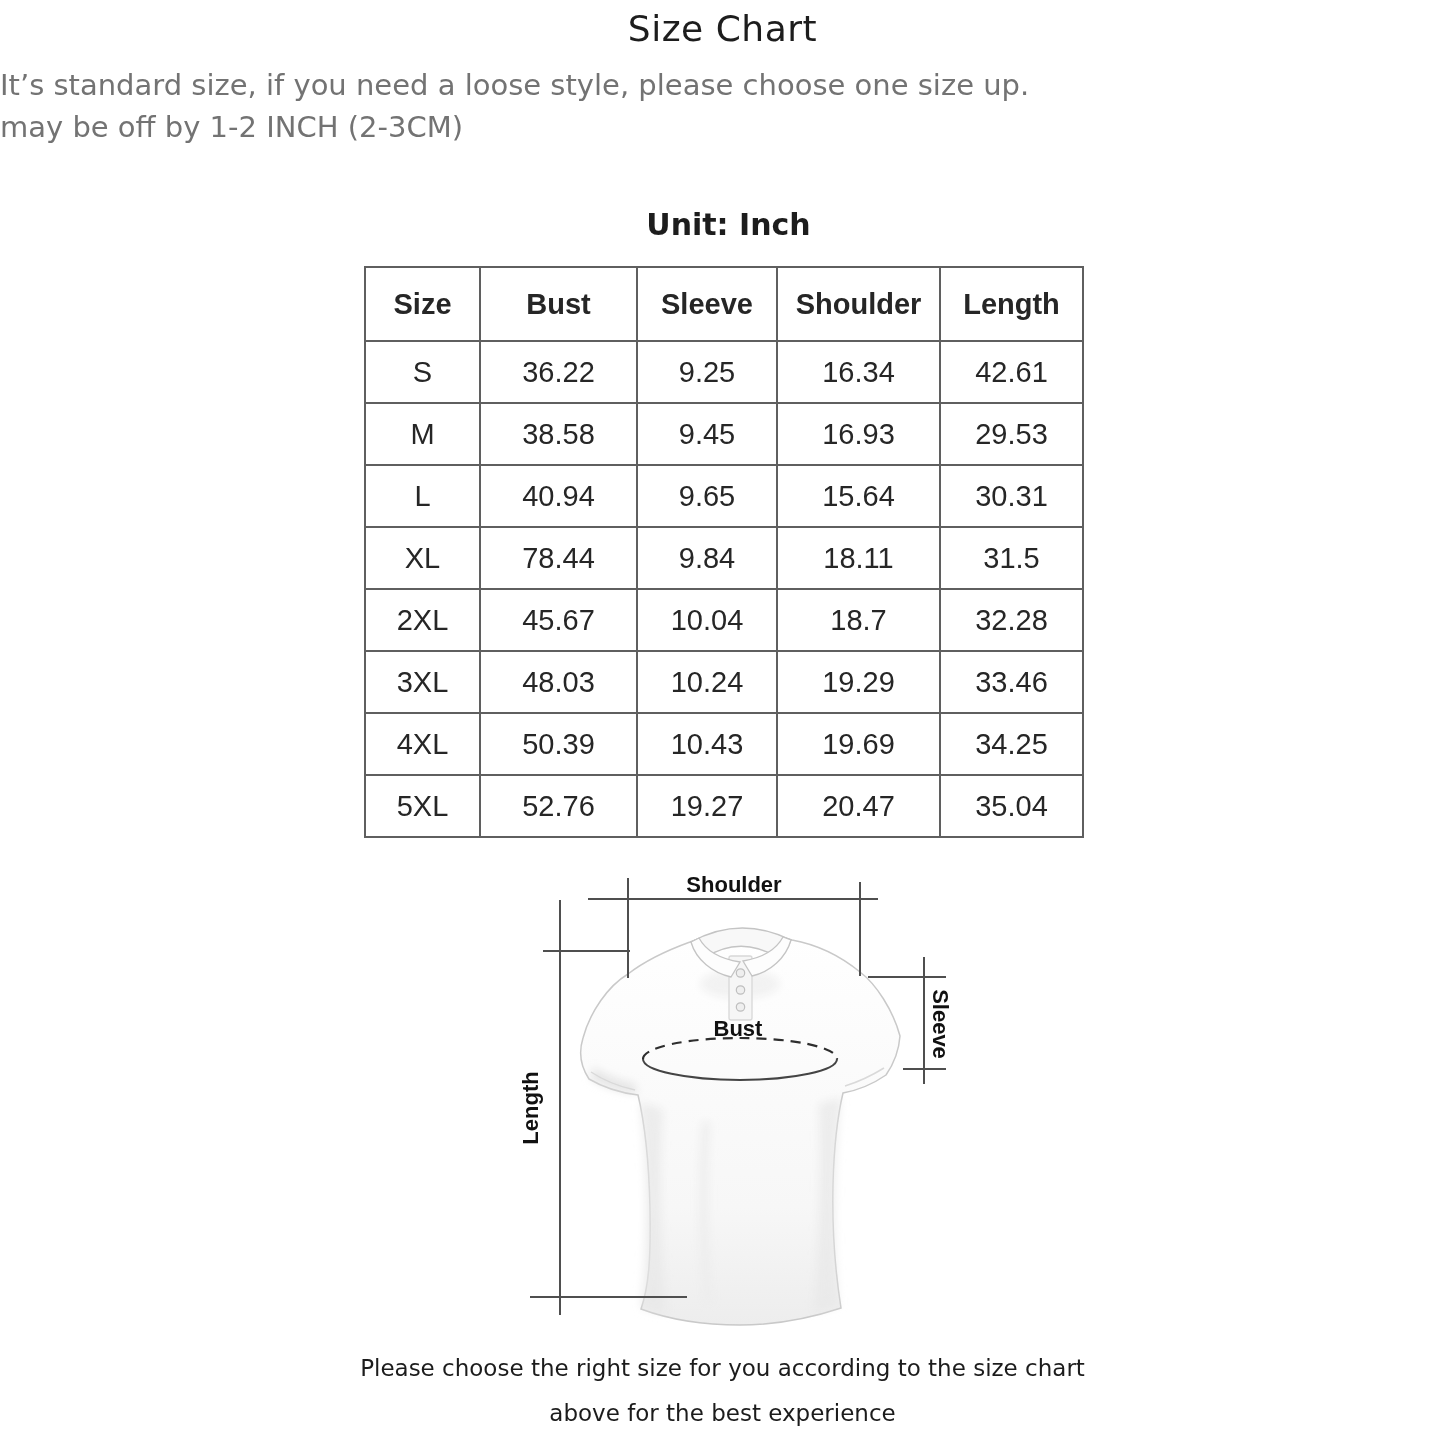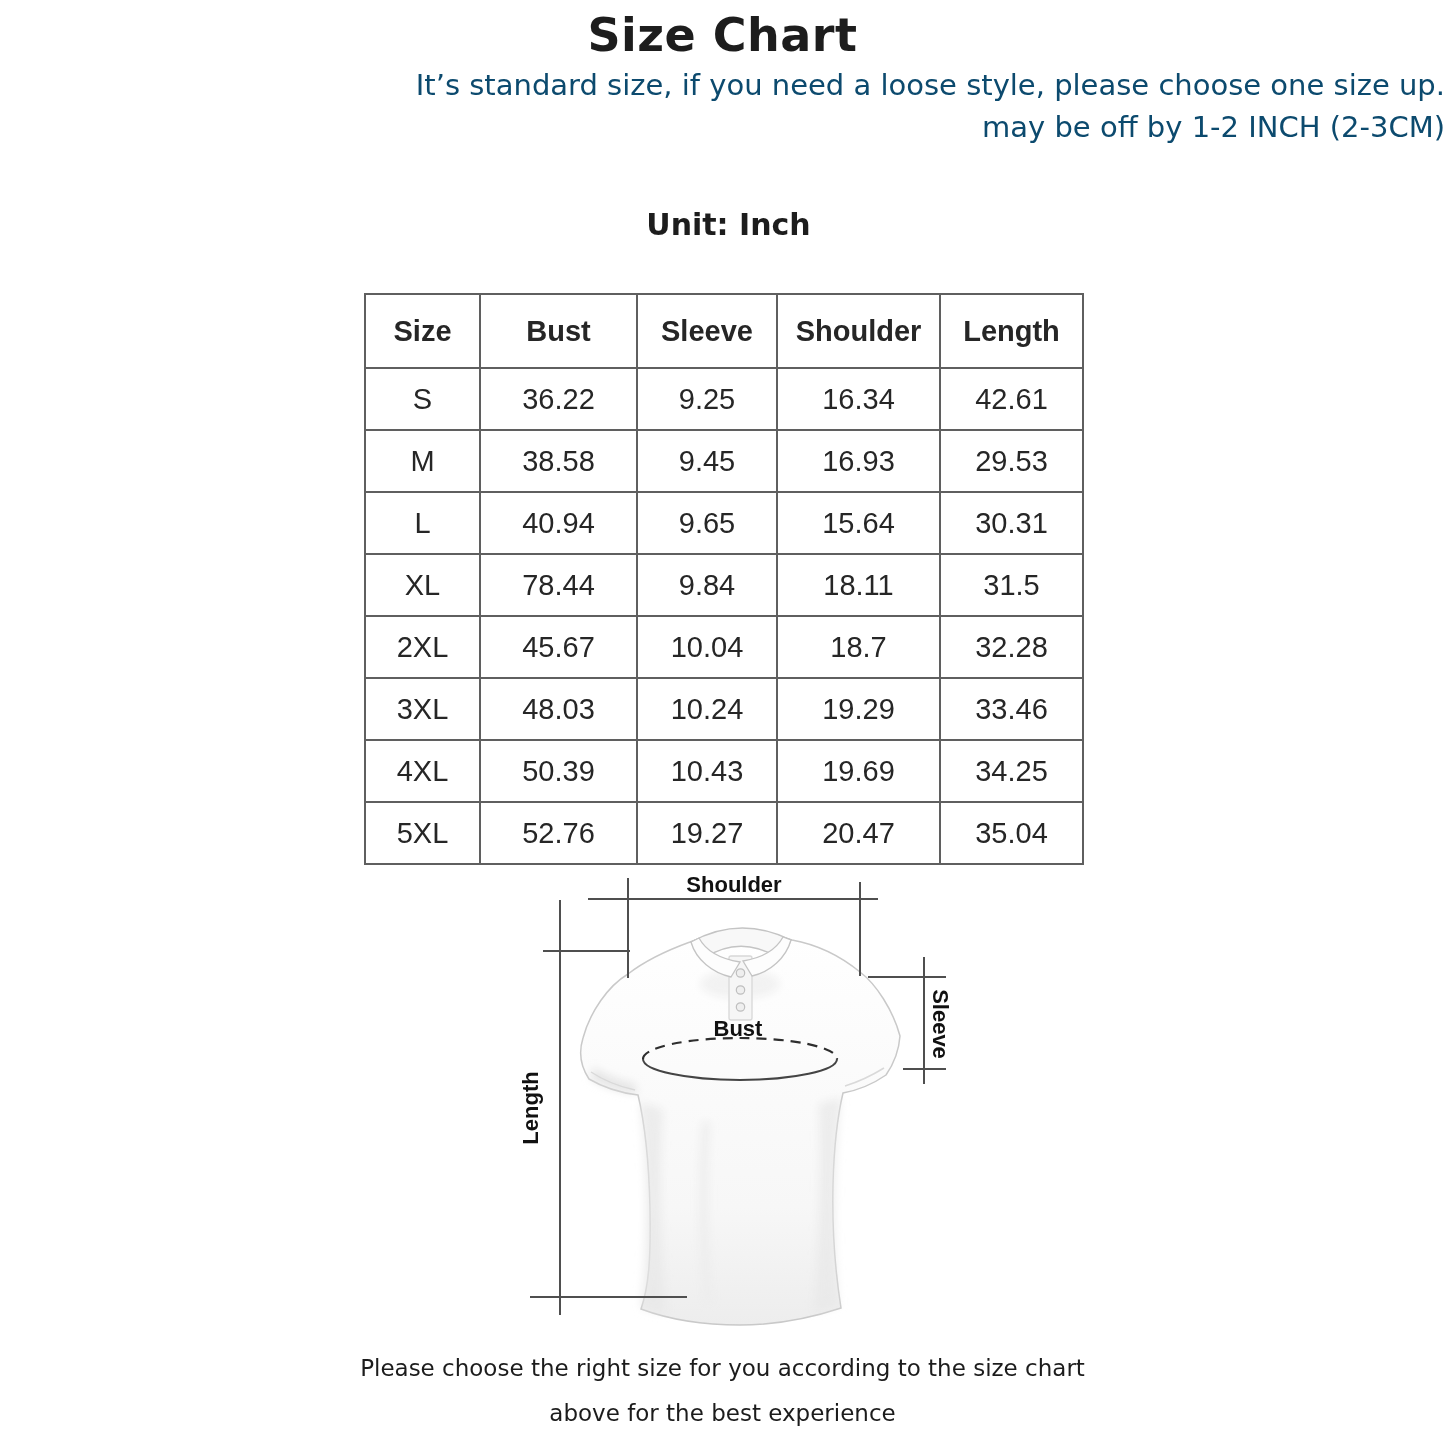--- a/index.html
+++ b/index.html
@@ -1,26 +1,26 @@
 <!DOCTYPE html>
 <html><head>
 <meta charset="utf-8">
 <style>
   html,body{margin:0;padding:0;background:#ffffff;}
   .page{position:relative;width:1445px;height:1445px;background:#fff;overflow:hidden;
         font-family:"DejaVu Sans", sans-serif;color:#1d1d1d;}
   .title{position:absolute;top:8px;left:0;right:0;text-align:center;
-         font-size:46px;font-weight:700;letter-spacing:0.5px;}
-  .note{position:absolute;top:64px;left:0;right:0;text-align:right;
-        font-size:29px;line-height:42px;color:#0c4a6e;}
+         font-size:36px;font-weight:400;letter-spacing:0.5px;}
+  .note{position:absolute;top:64px;left:0;right:0;text-align:left;
+        font-size:29px;line-height:42px;color:#737373;}
   .unit{position:absolute;top:207px;left:0;right:0;text-align:center;
         font-size:30px;font-weight:700;padding-left:12px;}
   .table-wrap{position:absolute;left:364px;top:266px;}
   table.size{border-collapse:collapse;table-layout:fixed;
-             font-family:"Liberation Sans", sans-serif;margin-top:27px;}
+             font-family:"Liberation Sans", sans-serif;}
   table.size th, table.size td{border:2px solid #5f5f5f;text-align:center;
              vertical-align:middle;padding:0;color:#262626;background:#fff;}
   table.size th{height:72px;font-size:29px;font-weight:700;}
   table.size td{height:60px;font-size:29px;font-weight:400;}
   .diagram{position:absolute;left:470px;top:862px;width:540px;height:474px;}
   .footer{position:absolute;top:1346px;left:0;right:0;text-align:center;
           font-size:23px;line-height:45px;color:#1c1c1c;}
   svg text{font-family:"Liberation Sans", sans-serif;font-weight:700;fill:#111;}
 </style>
 </head>

